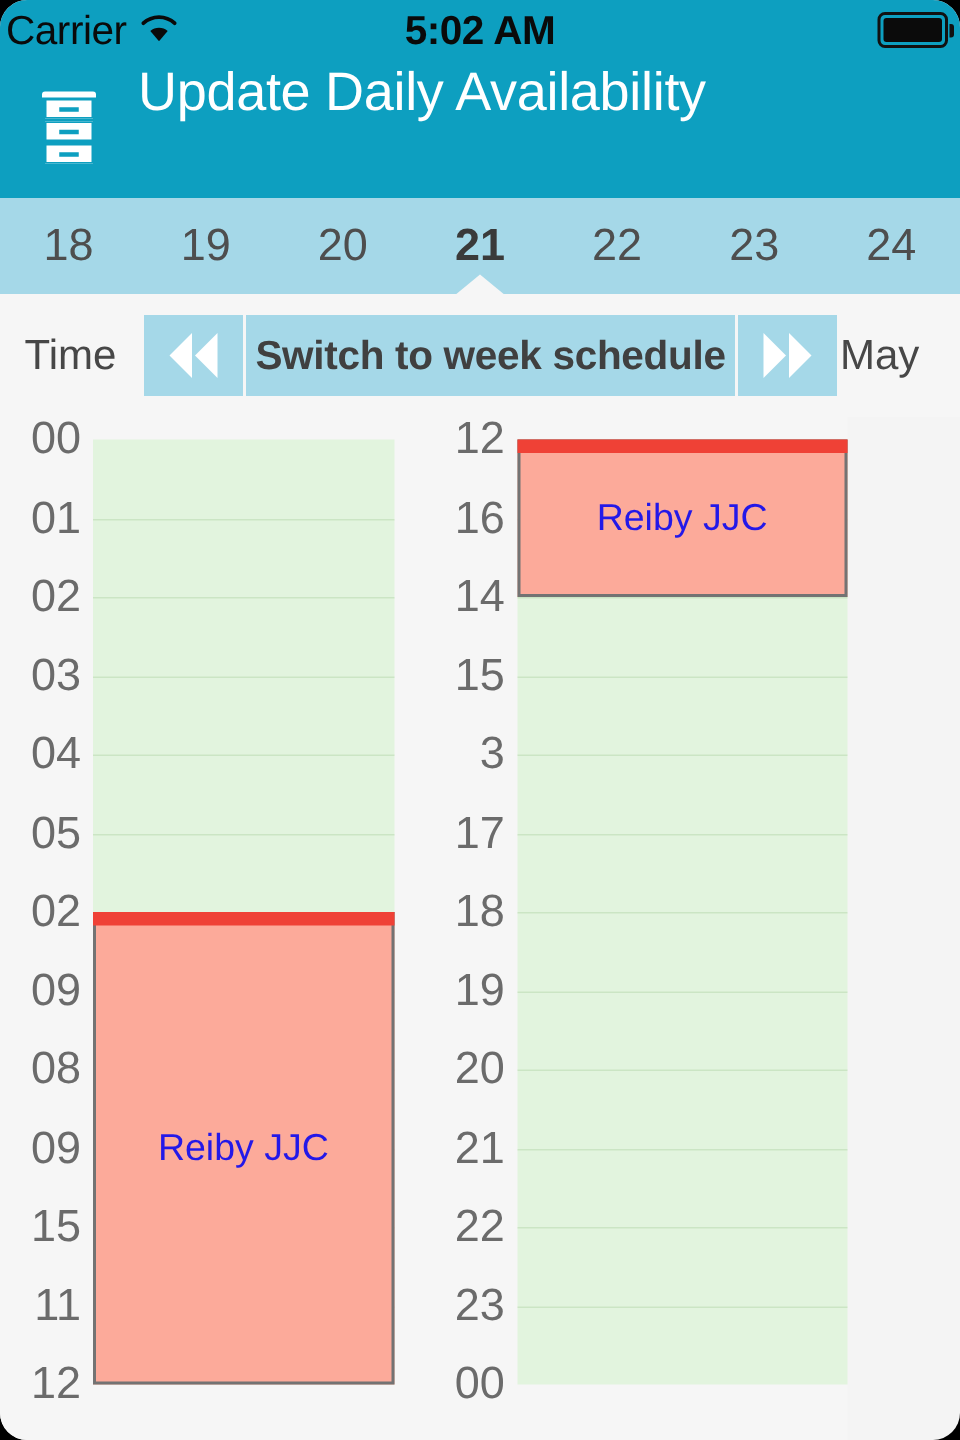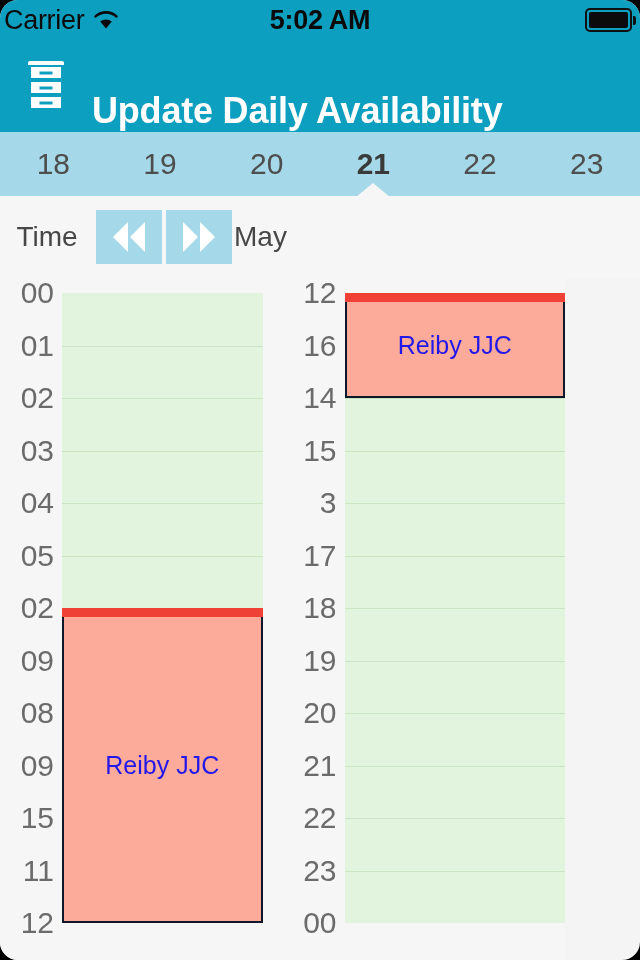--- a/index.html
+++ b/index.html
@@ -87,22 +87,21 @@
   }
 
   
   .nav-bar {
     position: absolute;
     top: 40px; left: 0;
     width: 640px;
     height: 92px;
     background: #0d9fc0;
     display: flex;
-    align-items: flex-end;
-    font-weight: bold;
+    align-items: flex-start;
   }
   .nav-icon-btn {
     width: 92px;
     height: 92px;
     display: flex;
     align-items: center;
     justify-content: center;
     cursor: pointer;
   }
   .cabinet {
@@ -266,21 +265,21 @@
   .gridline {
     position: absolute;
     left: 0; right: 0;
     height: 1px;
     background: rgba(160,200,150,0.35);
   }
   .event {
     position: absolute;
     left: 0; right: 0;
     background: #fcaa9a;
-    border: 2px solid #0f172a;
+    border: 2px solid #737373;
     box-sizing: border-box;
     display: flex;
     align-items: center;
     justify-content: center;
     cursor: pointer;
   }
   .event-top-bar {
     position: absolute;
     top: -2px; left: -2px; right: -2px;
     height: 9px;
@@ -330,32 +329,34 @@
     <div class="nav-title">Update Daily Availability</div>
   </div>
 
   <div class="date-strip">
     <div class="date-cell">18</div>
     <div class="date-cell">19</div>
     <div class="date-cell">20</div>
     <div class="date-cell selected">21</div>
     <div class="date-cell">22</div>
     <div class="date-cell">23</div>
+    <div class="date-cell">24</div>
   </div>
 
   <div class="toolbar">
     <div class="toolbar-label">Time</div>
     <div class="tb-btn tb-arrow-btn">
       <span class="chev">
         <svg width="42" height="34" viewBox="0 0 42 34">
           <path d="M20 2 L20 32 L5 17 Z" fill="#ffffff"></path>
           <path d="M37 2 L37 32 L22 17 Z" fill="#ffffff"></path>
         </svg>
       </span>
     </div>
+    <div class="tb-btn tb-main-btn">Switch to week schedule</div>
     <div class="tb-btn tb-arrow-btn">
       <span class="chev">
         <svg width="42" height="34" viewBox="0 0 42 34">
           <path d="M5 2 L5 32 L20 17 Z" fill="#ffffff"></path>
           <path d="M22 2 L22 32 L37 17 Z" fill="#ffffff"></path>
         </svg>
       </span>
     </div>
     <div class="toolbar-label right">May</div>
   </div>

